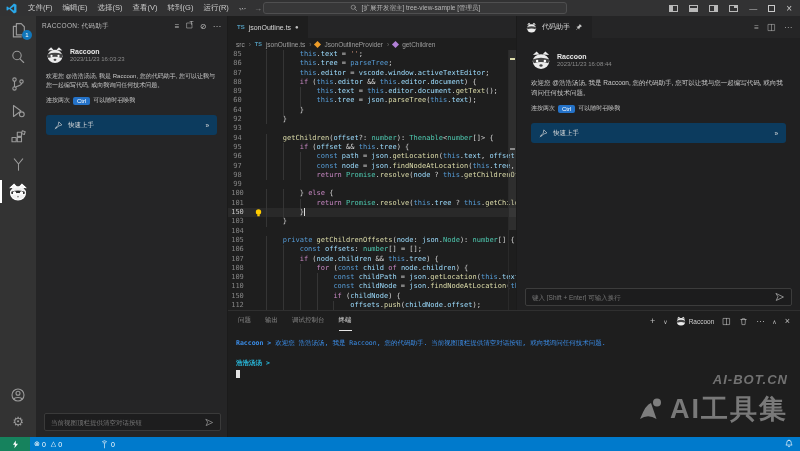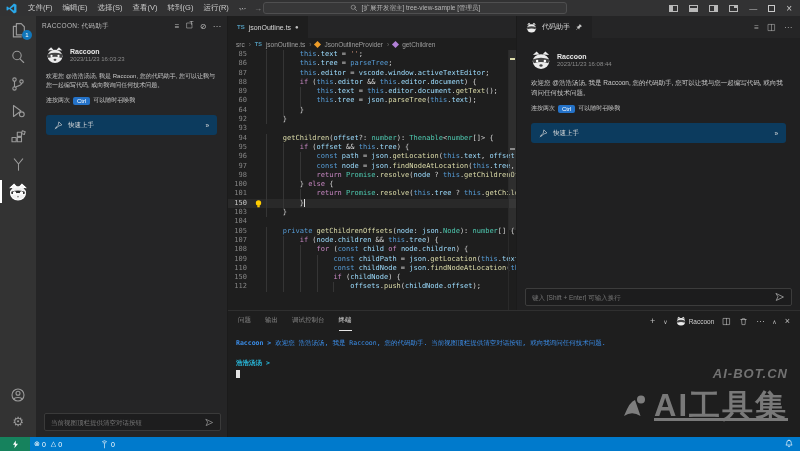--- a/index.html
+++ b/index.html
@@ -62,21 +62,21 @@
   .tab-actions { margin-left:auto; display:flex; align-items:center; gap:8px; padding-right:8px; color:#a8a8a8; font-size:8px; }
   .breadcrumb { height:12px; display:flex; align-items:center; gap:4px; padding-left:8px; font-size:6.5px; color:#9f9f9f; }
   .crumb-sep { color:#6f6f6f; }
   .sym { width:5px; height:5px; display:inline-block; transform:rotate(45deg); }
   .sym-class { background:#ee9d28; }
   .sym-method { background:#b180d7; }
   .code { position:relative; height:260px; overflow:hidden;
     font-family:"DejaVu Sans Mono","Liberation Mono",monospace; font-size:7px; line-height:9.3px; }
   .crow { display:flex; height:9.3px; }
   .crow.active { background:rgba(255,255,255,.05); }
-  .gut { width:26px; text-align:right; padding-right:7px; color:#858585; flex:none; }
+  .gut { width:26px; text-align:center; padding-right:7px; color:#858585; flex:none; }
   .crow.active .gut { color:#c6c6c6; }
   .bulb { width:12px; flex:none; position:relative; }
   .ccontent { white-space:pre; display:flex;justify-content:space-between; }
   .ind { display:inline-block; width:4ch; border-left:1px solid #353535; height:9.3px; flex:none; }
   .ctext { white-space:pre; }
   .caret { display:inline-block; width:1px; height:8px; background:#ddd; vertical-align:middle; }
   .c-kw{color:#C586C0}.c-kb{color:#569CD6}.c-ty{color:#4EC9B0}.c-fn{color:#DCDCAA}
   .c-va{color:#9CDCFE}.c-str{color:#CE9178}.c-pl{color:#D4D4D4}
   .ruler { position:absolute; right:0; top:0; bottom:0; width:8px; border-left:1px solid #2a2a2a; }
   .ruler .slider { position:absolute; left:0; right:0; top:0; height:180px; background:rgba(121,121,121,.18); }
@@ -102,21 +102,21 @@
   .pterm-name { display:flex; align-items:center; gap:3px; font-size:6.5px; color:#cfcfcf; }
   .terminal { padding:7px 8px; font-family:"DejaVu Sans Mono","Liberation Mono",monospace; font-size:6.5px; line-height:10px; }
   .t-blue { color:#3b8eea; }
   .t-cyan { color:#29b8db; font-weight:bold; }
   .t-bold { font-weight:bold; }
   .cursor { display:inline-block; width:4px; height:8px; background:#e5e5e5; margin-top:2px; }
 
   .watermark { position:absolute; right:12px; bottom:10px; text-align:right; opacity:.78; }
   .wm1 { font-size:13px; font-weight:bold; font-style:italic; color:#8a8a8a; letter-spacing:1px; }
   .wm2 { display:flex; align-items:center; justify-content:flex-end; gap:6px; margin-top:4px; }
-  .wm2-text { font-size:31px; font-weight:bold; color:#939393; letter-spacing:2px;text-decoration:underline; }
+  .wm2-text { font-size:27px; font-weight:bold; color:#939393; letter-spacing:2px; }
 
   
   .statusbar { position:absolute; left:0; bottom:0; width:800px; height:14px; background:#007acc; display:flex; align-items:center; font-size:7px; color:#fff; z-index:6; }
   .remote { width:30px; height:14px; background:#16825d; display:flex; align-items:center; justify-content:center; }
   .sb-item { display:flex; align-items:center; gap:2px; padding:0 4px; }
   .sb-right { margin-left:auto; padding-right:6px; display:flex; align-items:center; }
 
   svg.oicon { fill:none; stroke-width:1.1; stroke-linecap:round; stroke-linejoin:round; }
 </style>
 </head>
@@ -367,20 +367,25 @@
             <span class="gut">97</span>
             <span class="bulb"></span>
             <span class="ccontent"><span class="ind"></span><span class="ind"></span><span class="ind"></span><span class="ctext"><span class="c-kb">const</span><span class="c-pl"> </span><span class="c-va">node</span><span class="c-pl"> = </span><span class="c-va">json</span><span class="c-pl">.</span><span class="c-fn">findNodeAtLocation</span><span class="c-pl">(</span><span class="c-kb">this</span><span class="c-pl">.</span><span class="c-va">tree</span><span class="c-pl">, </span></span></span>
           </div>
           <div class="crow">
             <span class="gut">98</span>
             <span class="bulb"></span>
             <span class="ccontent"><span class="ind"></span><span class="ind"></span><span class="ind"></span><span class="ctext"><span class="c-kw">return</span><span class="c-pl"> </span><span class="c-ty">Promise</span><span class="c-pl">.</span><span class="c-fn">resolve</span><span class="c-pl">(</span><span class="c-va">node</span><span class="c-pl"> ? </span><span class="c-kb">this</span><span class="c-pl">.</span><span class="c-fn">getChildrenOffsets</span></span></span>
           </div>
           <div class="crow">
+            <span class="gut">99</span>
+            <span class="bulb"></span>
+            <span class="ccontent"><span class="ctext"></span></span>
+          </div>
+          <div class="crow">
             <span class="gut">100</span>
             <span class="bulb"></span>
             <span class="ccontent"><span class="ind"></span><span class="ind"></span><span class="ctext"><span class="c-pl">} </span><span class="c-kw">else</span><span class="c-pl"> {</span></span></span>
           </div>
           <div class="crow">
             <span class="gut">101</span>
             <span class="bulb"></span>
             <span class="ccontent"><span class="ind"></span><span class="ind"></span><span class="ind"></span><span class="ctext"><span class="c-kw">return</span><span class="c-pl"> </span><span class="c-ty">Promise</span><span class="c-pl">.</span><span class="c-fn">resolve</span><span class="c-pl">(</span><span class="c-kb">this</span><span class="c-pl">.</span><span class="c-va">tree</span><span class="c-pl"> ? </span><span class="c-kb">this</span><span class="c-pl">.</span><span class="c-fn">getChildrenOffsets</span></span></span>
           </div>
           <div class="crow active">
@@ -400,20 +405,25 @@
           </div>
           <div class="crow">
             <span class="gut">104</span>
             <span class="bulb"></span>
             <span class="ccontent"><span class="ctext"></span></span>
           </div>
           <div class="crow">
             <span class="gut">105</span>
             <span class="bulb"></span>
             <span class="ccontent"><span class="ind"></span><span class="ctext"><span class="c-kb">private</span><span class="c-pl"> </span><span class="c-fn">getChildrenOffsets</span><span class="c-pl">(</span><span class="c-va">node</span><span class="c-pl">: </span><span class="c-va">json</span><span class="c-pl">.</span><span class="c-ty">Node</span><span class="c-pl">): </span><span class="c-ty">number</span><span class="c-pl">[] {</span></span></span>
+          </div>
+          <div class="crow">
+            <span class="gut">106</span>
+            <span class="bulb"></span>
+            <span class="ccontent"><span class="ind"></span><span class="ind"></span><span class="ctext"><span class="c-kb">const</span><span class="c-pl"> </span><span class="c-va">offsets</span><span class="c-pl">: </span><span class="c-ty">number</span><span class="c-pl">[] = [];</span></span></span>
           </div>
           <div class="crow">
             <span class="gut">107</span>
             <span class="bulb"></span>
             <span class="ccontent"><span class="ind"></span><span class="ind"></span><span class="ctext"><span class="c-kw">if</span><span class="c-pl"> (</span><span class="c-va">node</span><span class="c-pl">.</span><span class="c-va">children</span><span class="c-pl"> &amp;&amp; </span><span class="c-kb">this</span><span class="c-pl">.</span><span class="c-va">tree</span><span class="c-pl">) {</span></span></span>
           </div>
           <div class="crow">
             <span class="gut">108</span>
             <span class="bulb"></span>
             <span class="ccontent"><span class="ind"></span><span class="ind"></span><span class="ind"></span><span class="ctext"><span class="c-kw">for</span><span class="c-pl"> (</span><span class="c-kb">const</span><span class="c-pl"> </span><span class="c-va">child</span><span class="c-pl"> </span><span class="c-kw">of</span><span class="c-pl"> </span><span class="c-va">node</span><span class="c-pl">.</span><span class="c-va">children</span><span class="c-pl">) {</span></span></span>

